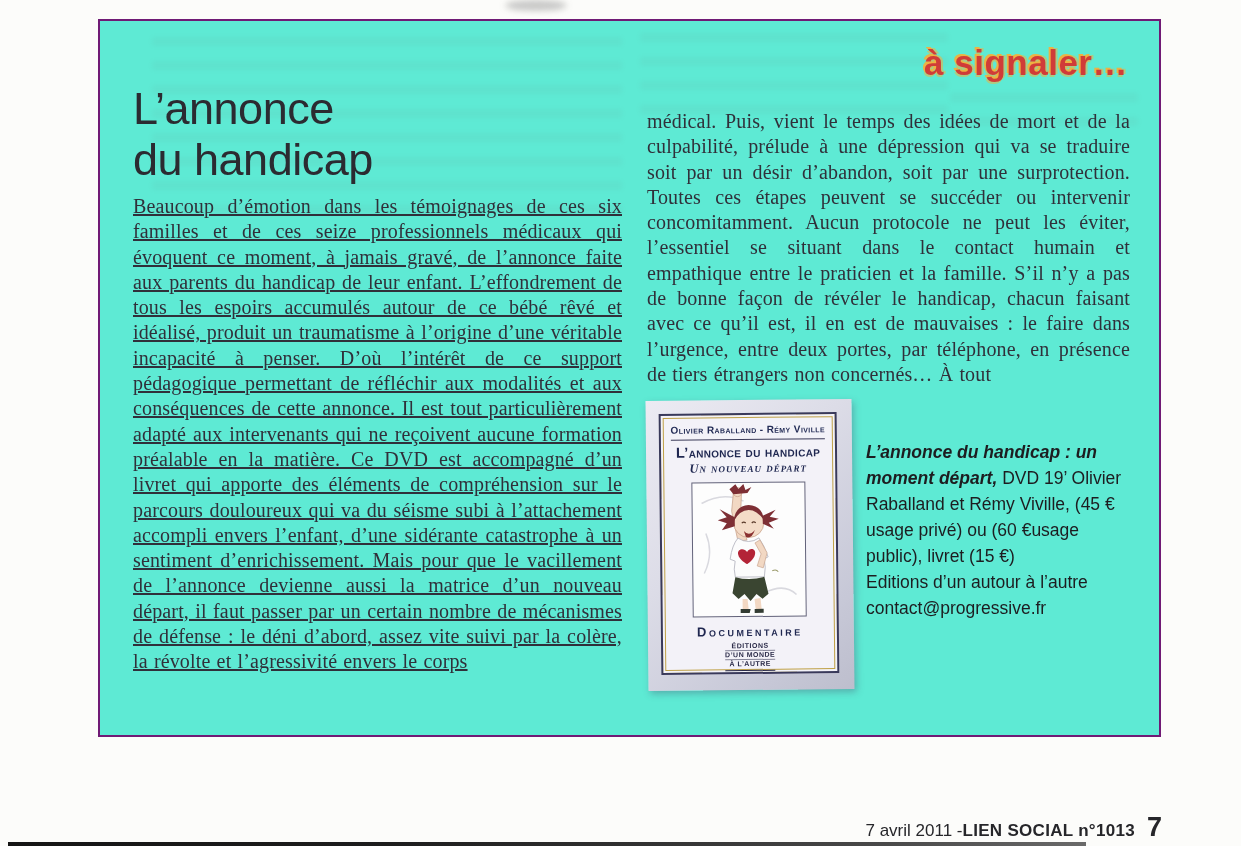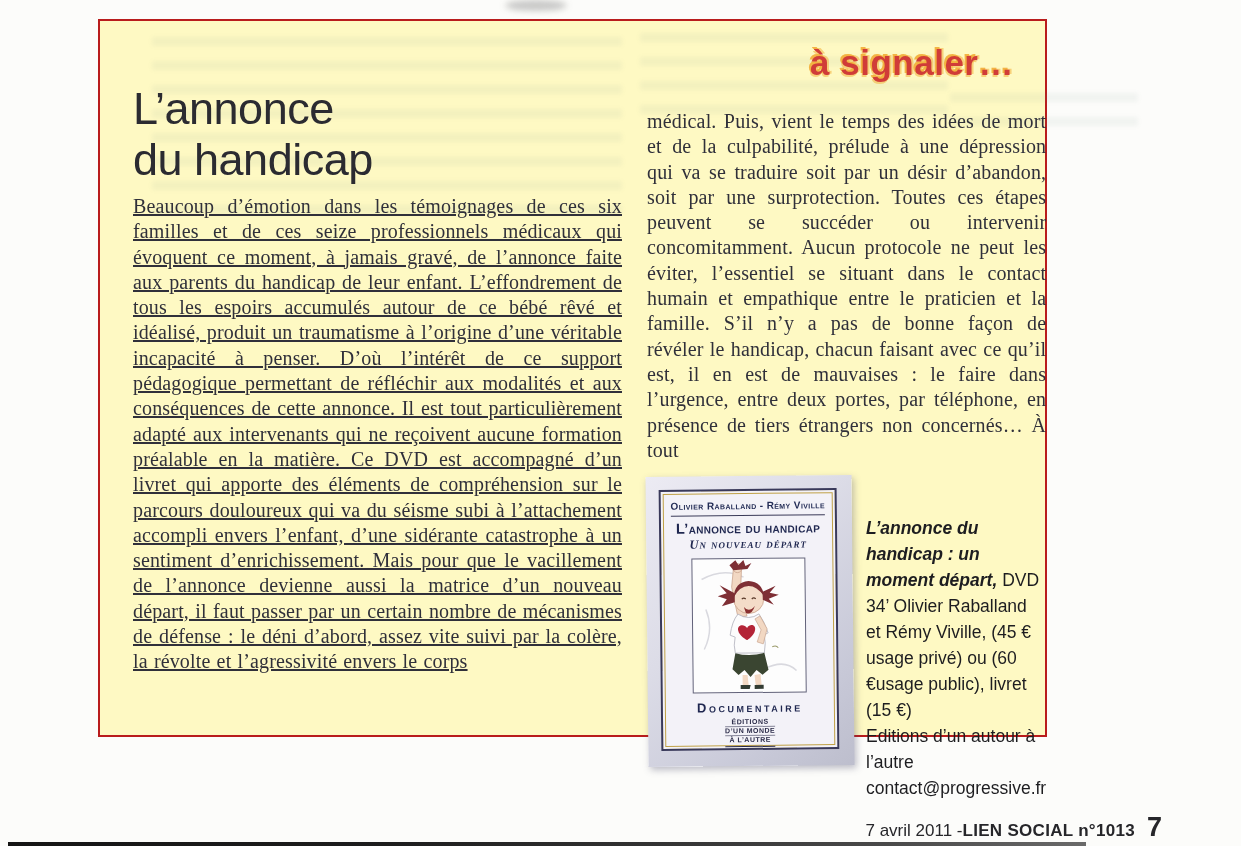--- a/index.html
+++ b/index.html
@@ -15,24 +15,24 @@
   .smudge{
     position:absolute;left:505px;top:0;width:62px;height:11px;
     background:rgba(70,70,70,.28);filter:blur(3px);border-radius:50%;
   }
   .scan-strip{
     position:absolute;left:8px;bottom:0;width:1078px;height:4px;
     background:linear-gradient(90deg,#151515 0%,#1d1d1d 35%,#333 60%,#4a4a4a 82%,#6a6a6a 100%);
   }
   
   .panel{
-    position:absolute;left:98px;top:19px;width:949px;height:718px;
+    position:absolute;left:98px;top:19px;width:1063px;height:718px;
     box-sizing:border-box;
-    background:#fef9c3;
-    border:2px solid #b91c1c;
+    background:#5eead4;
+    border:2px solid #701a75;
   }
   .ghost{
     position:absolute;z-index:0;
     filter:blur(2px);opacity:.5;
     background:repeating-linear-gradient(180deg,
       rgba(110,140,132,.15) 0px,rgba(110,140,132,.15) 9px,
       rgba(0,0,0,0) 9px,rgba(0,0,0,0) 24px);
   }
   .ghost-a{left:52px;top:16px;width:470px;height:178px;}
   .ghost-b{left:540px;top:12px;width:308px;height:92px;}
@@ -219,21 +219,21 @@
               <div class="dvd-publisher">
                 <div class="pub-line">ÉDITIONS</div>
                 <div class="pub-line">D’UN MONDE</div>
                 <div class="pub-line">À L’AUTRE</div>
               </div>
             </div>
           </div>
 
           <div class="dvd-side">
             <div class="caption">
-              <span class="cap-lead">L’annonce du handicap : un moment départ,</span><span> DVD 34’ Olivier Raballand et Rémy Viville, (45 € usage privé) ou (60 €usage public), livret (15 €)</span>
+              <span class="cap-lead">L’annonce du handicap : un moment départ,</span><span> DVD 19’ Olivier Raballand et Rémy Viville, (45 € usage privé) ou (60 €usage public), livret (15 €)</span>
               <span class="cap-line">Editions d’un autour à l’autre</span>
               <span class="cap-line">contact@progressive.fr</span>
             </div>
           </div>
 
         </div>
       </div>
 
     </div>
   </div>

